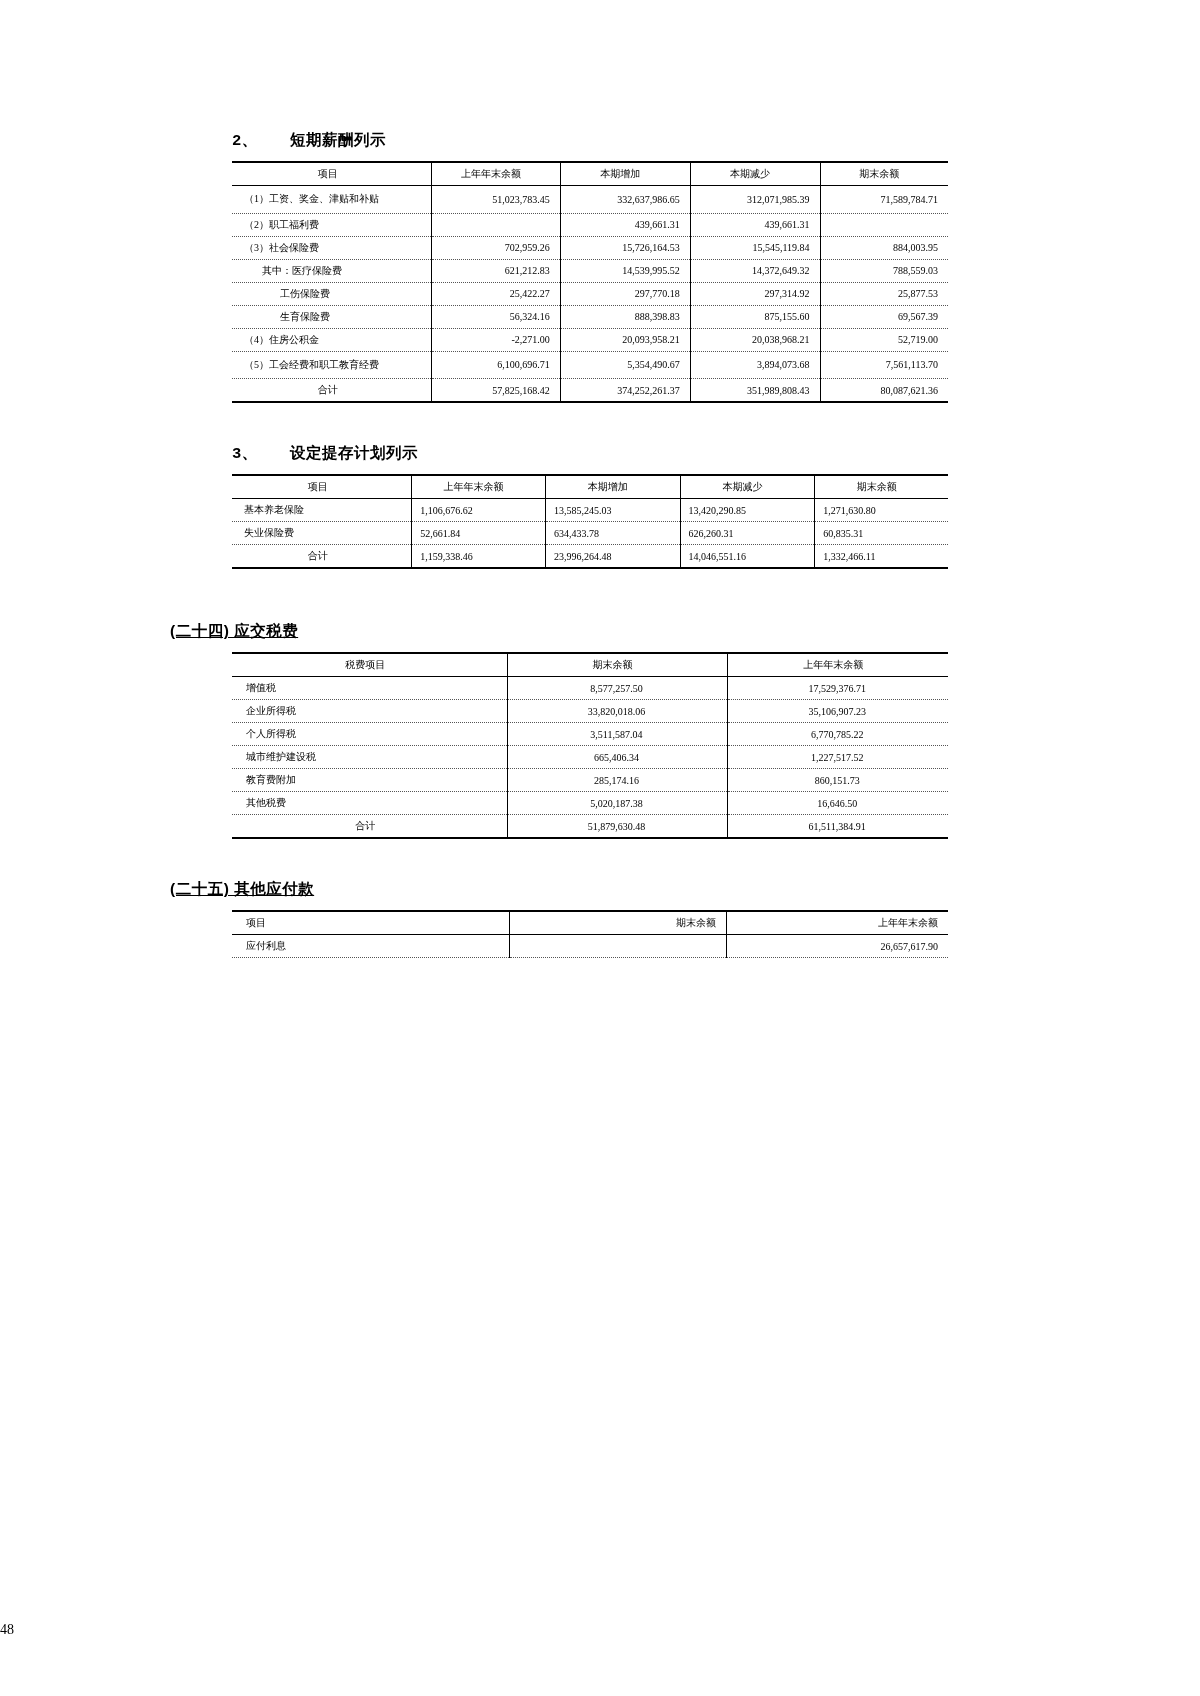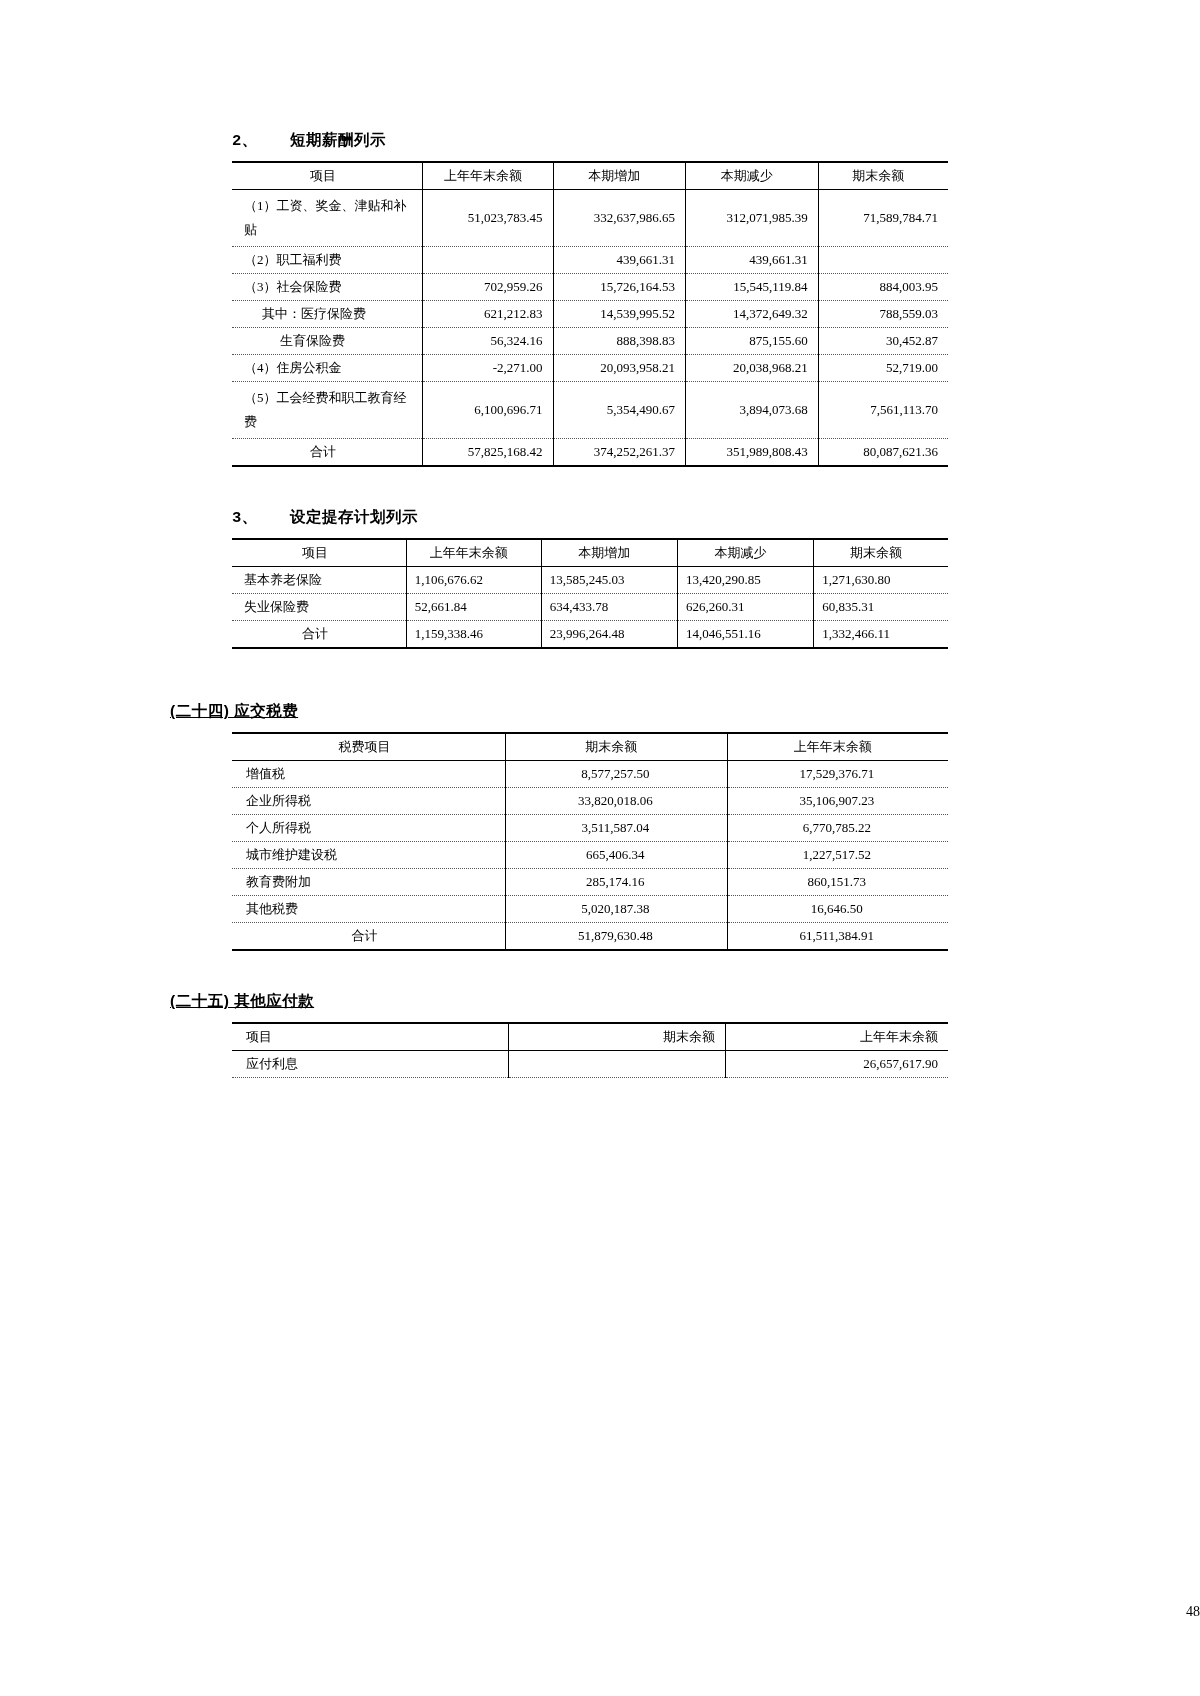--- a/index.html
+++ b/index.html
@@ -36,21 +36,21 @@
   .sec-head2 {
     font-family: "Liberation Sans", sans-serif;
     font-weight: bold;
     font-size: 15.5px;
     margin: 0 0 10px 0;
     letter-spacing: 0.5px;
     text-decoration: underline;
   }
   table {
     border-collapse: collapse;
-    font-size: 13px;
+    font-size: 10px;
     font-family: "Liberation Serif", "DejaVu Serif", serif;
   }
   table td, table th {
     font-weight: normal;
     padding: 4px 8px;
     vertical-align: middle;
   }
   
   .tbl-wrap-1 { margin-left: 62px; }
   .t1 { width: 716px; }
@@ -116,22 +116,22 @@
   .t4 .c-num { width: 218px; text-align: right; padding-right: 10px; }
   .t4 .vline { border-left: 1px solid #000; }
 
   .gap-lg { height: 40px; }
   .gap-xl { height: 52px; }
 
   .page-num {
     position: absolute;
     left: 0;
     right: 0;
-    bottom: 76px;
-    text-align: right;
+    bottom: 58px;
+    text-align: left;
     font-size: 14px;
     font-family: "Liberation Serif", "DejaVu Serif", serif;
   }
 </style>
 </head>
 <body>
 
 <div class="page">
 
   <div class="sec-head">
@@ -172,25 +172,32 @@
         <td class="c-num vline">884,003.95</td>
       </tr>
       <tr>
         <td class="c-label indent1">其中：医疗保险费</td>
         <td class="c-num vline">621,212.83</td>
         <td class="c-num vline">14,539,995.52</td>
         <td class="c-num vline">14,372,649.32</td>
         <td class="c-num vline">788,559.03</td>
       </tr>
       <tr>
+        <td class="c-label indent2">工伤保险费</td>
+        <td class="c-num vline">25,422.27</td>
+        <td class="c-num vline">297,770.18</td>
+        <td class="c-num vline">297,314.92</td>
+        <td class="c-num vline">25,877.53</td>
+      </tr>
+      <tr>
         <td class="c-label indent2">生育保险费</td>
         <td class="c-num vline">56,324.16</td>
         <td class="c-num vline">888,398.83</td>
         <td class="c-num vline">875,155.60</td>
-        <td class="c-num vline">30,452.87</td>
+        <td class="c-num vline">69,567.39</td>
       </tr>
       <tr>
         <td class="c-label">（4）住房公积金</td>
         <td class="c-num vline">-2,271.00</td>
         <td class="c-num vline">20,093,958.21</td>
         <td class="c-num vline">20,038,968.21</td>
         <td class="c-num vline">52,719.00</td>
       </tr>
       <tr>
         <td class="c-label two-line">（5）工会经费和职工教育经费</td>

